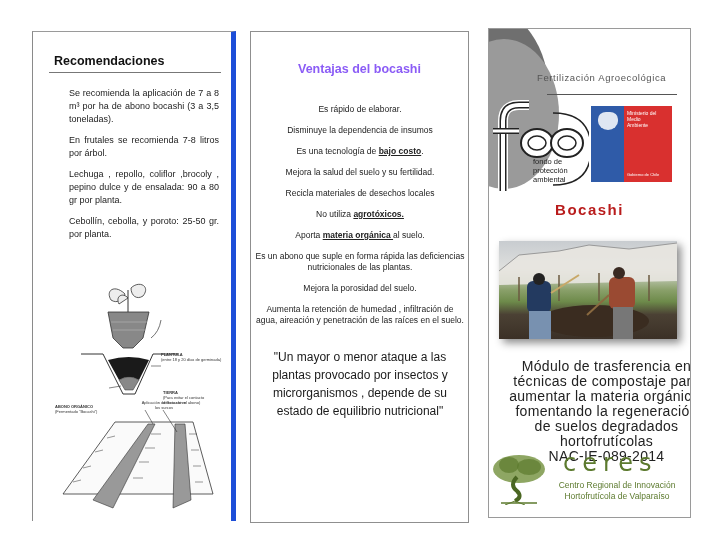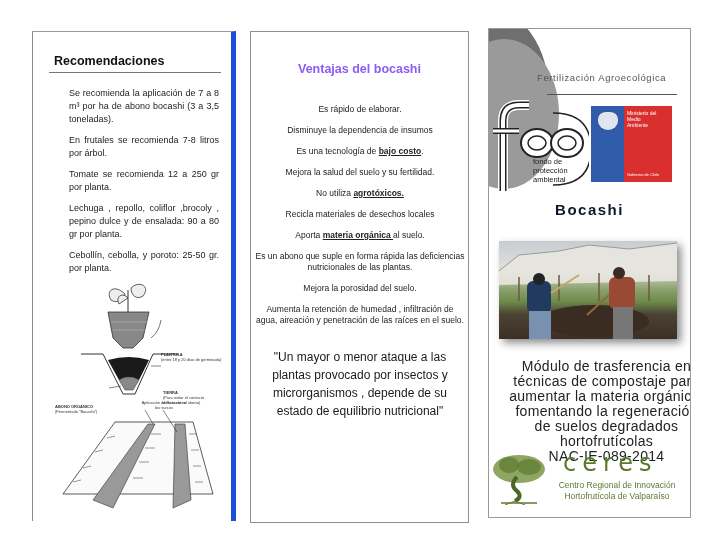--- a/index.html
+++ b/index.html
@@ -35,38 +35,37 @@
     .fpa-logo { position: absolute; left: 0; top: 62px; width: 100px; height: 100px; }
     .fpa-text { position: absolute; left: 44px; top: 128px; font-size: 7.5px; line-height: 9px; color: #222; }
     .fert-label { position: absolute; left: 48px; top: 43px; font-size: 9.5px; letter-spacing: 0.6px; color: #555; }
     .fert-rule { position: absolute; left: 58px; top: 65px; width: 130px; height: 1px; background: #555; }
     .mma { position: absolute; left: 102px; top: 77px; width: 81px; height: 76px; display: flex; }
     .mma-blue { width: 33px; background: #2f5ba8; position: relative; }
     .mma-blue .emblem { position: absolute; left: 7px; top: 6px; width: 20px; height: 18px; border-radius: 40% 40% 50% 50%; background: #dfe6f2; }
     .mma-red { flex: 1; background: #d9302f; position: relative; color: #fff; font-size: 5px; line-height: 6px; }
     .mma-red .m1 { position: absolute; left: 3px; top: 4px; }
     .mma-red .m2 { position: absolute; left: 3px; bottom: 4px; font-size: 4px; }
-    .bocashi-title { position: absolute; left: 0; top: 172px; width: 100%; text-align: center; font-size: 15px; font-weight: bold; letter-spacing: 1.5px; color: #0f172a; }
+    .bocashi-title { position: absolute; left: 0; top: 172px; width: 100%; text-align: center; font-size: 15px; font-weight: bold; letter-spacing: 1.5px; color: #b91c1c; }
     .photo { position: absolute; left: 10px; top: 212px; width: 178px; height: 98px; overflow: hidden;
       box-shadow: 4px 4px 8px rgba(0,0,0,0.45); background: linear-gradient(#c8ccd0 0%, #dfe0de 28%, #8aa06a 50%, #6d8a4a 62%, #4b4134 75%, #3b3026 100%); }
     .module-text { position: absolute; left: 20px; top: 330px; width: 195px; text-align: center; font-size: 14px; line-height: 15px; letter-spacing: 0.3px; color: #222; }
     .ceres-word { position: absolute; left: 74px; top: 420px; font-size: 24px; letter-spacing: 6px; color: #5c7a2e; font-family: "DejaVu Sans", sans-serif; font-weight: normal; }
     .ceres-sub { position: absolute; left: 58px; top: 451px; width: 140px; text-align: center; font-size: 8.5px; line-height: 11px; color: #5c7a2e; }
     .tree { position: absolute; left: 2px; top: 424px; width: 56px; height: 52px; }
   </style>
 </head>
 <body>
 
 <div class="panel" id="p-left">
   <div class="rec-title">Recomendaciones</div>
   <div class="rec-rule"></div>
   <div class="rec-list">
     <p>Se recomienda la aplicación de 7 a 8 m³ por ha de abono bocashi (3 a 3,5 toneladas).</p>
     <p>En frutales se recomienda 7-8 litros por árbol.</p>
-    <p>Tomate se recomienda 12 a 250 gr por planta.</p>
     <p>Lechuga , repollo, coliflor ,brocoly , pepino dulce y de ensalada: 90 a 80 gr por planta.</p>
     <p>Cebollín, cebolla, y poroto: 25-50 gr. por planta.</p>
   </div>
 
   <div class="illus">
     <svg width="170" height="235" viewBox="0 0 170 235">
 
       <path d="M72 12 C62 2, 52 8, 58 18 C64 22, 70 18, 72 12Z" fill="#eee" stroke="#333" stroke-width="0.8"></path>
       <path d="M78 6 C86 -2, 98 4, 90 14 C84 18, 78 14, 78 6Z" fill="#eee" stroke="#333" stroke-width="0.8"></path>
       <path d="M75 16 C70 10, 62 14, 66 22Z" fill="#eee" stroke="#333" stroke-width="0.8"></path>
@@ -108,22 +107,22 @@
   </div>
 </div>
 
 <div class="panel" id="p-mid">
   <div class="adv-title">Ventajas del bocashi</div>
   <div class="adv-list">
     <p><span>Es rápido de elaborar.</span></p>
     <p><span>Disminuye la dependencia de insumos</span></p>
     <p><span>Es una tecnología de </span><u>bajo costo</u><span>.</span></p>
     <p><span>Mejora la salud del suelo y su fertilidad.</span></p>
+    <p><span>Recicla materiales de desechos locales</span></p>
     <p><span>No utiliza </span><u>agrotóxicos.</u></p>
-    <p><span>Recicla materiales de desechos locales</span></p>
     <p><span>Aporta </span><u>materia orgánica </u><span>al suelo.</span></p>
     <p><span>Es un abono que suple en forma rápida las deficiencias nutricionales de las plantas.</span></p>
     <p><span>Mejora la porosidad del suelo.</span></p>
     <p><span>Aumenta la retención de humedad , infiltración de agua, aireación y penetración de las raíces en el suelo.</span></p>
   </div>
   <div class="quote">"Un mayor o menor ataque a las plantas provocado por insectos y microrganismos , depende de su estado de equilibrio nutricional"</div>
 </div>
 
 <div class="panel" id="p-right">
   <div class="fpa-arc1"></div>

